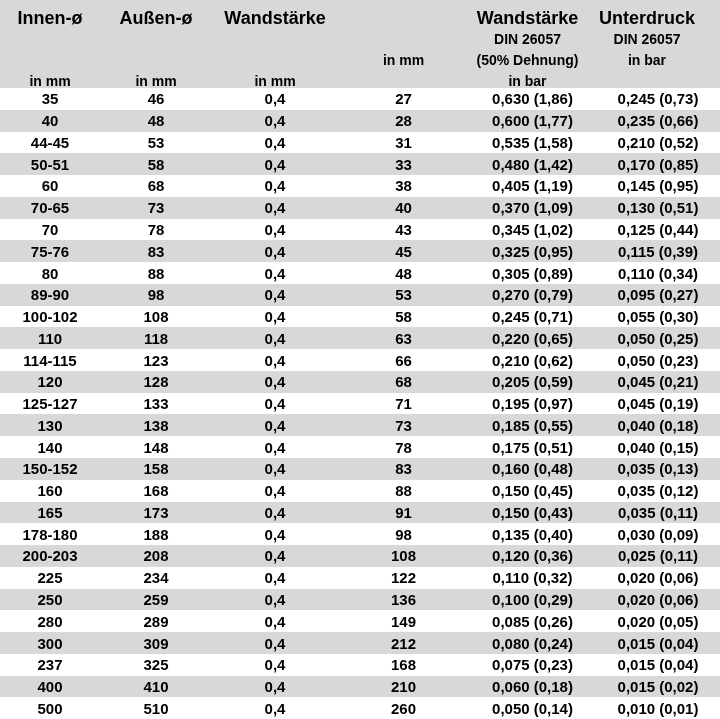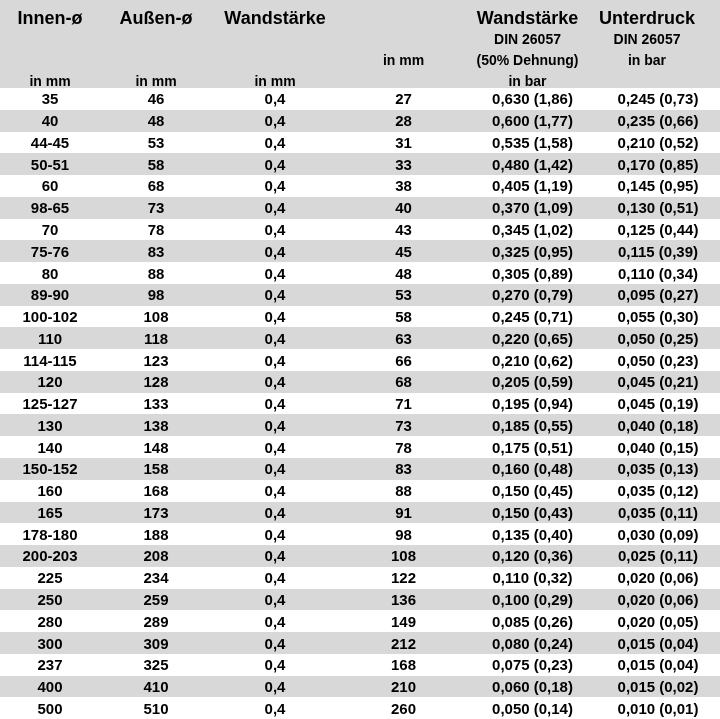--- a/index.html
+++ b/index.html
@@ -148,21 +148,21 @@
       </div>
       <div class="row">
         <div class="cell">60</div>
         <div class="cell">68</div>
         <div class="cell">0,4</div>
         <div class="cell">38</div>
         <div class="cell">0,405 (1,19)</div>
         <div class="cell">0,145 (0,95)</div>
       </div>
       <div class="row">
-        <div class="cell">98-65</div>
+        <div class="cell">70-65</div>
         <div class="cell">73</div>
         <div class="cell">0,4</div>
         <div class="cell">40</div>
         <div class="cell">0,370 (1,09)</div>
         <div class="cell">0,130 (0,51)</div>
       </div>
       <div class="row">
         <div class="cell">70</div>
         <div class="cell">78</div>
         <div class="cell">0,4</div>
@@ -224,21 +224,21 @@
         <div class="cell">0,4</div>
         <div class="cell">68</div>
         <div class="cell">0,205 (0,59)</div>
         <div class="cell">0,045 (0,21)</div>
       </div>
       <div class="row">
         <div class="cell">125-127</div>
         <div class="cell">133</div>
         <div class="cell">0,4</div>
         <div class="cell">71</div>
-        <div class="cell">0,195 (0,94)</div>
+        <div class="cell">0,195 (0,97)</div>
         <div class="cell">0,045 (0,19)</div>
       </div>
       <div class="row">
         <div class="cell">130</div>
         <div class="cell">138</div>
         <div class="cell">0,4</div>
         <div class="cell">73</div>
         <div class="cell">0,185 (0,55)</div>
         <div class="cell">0,040 (0,18)</div>
       </div>

